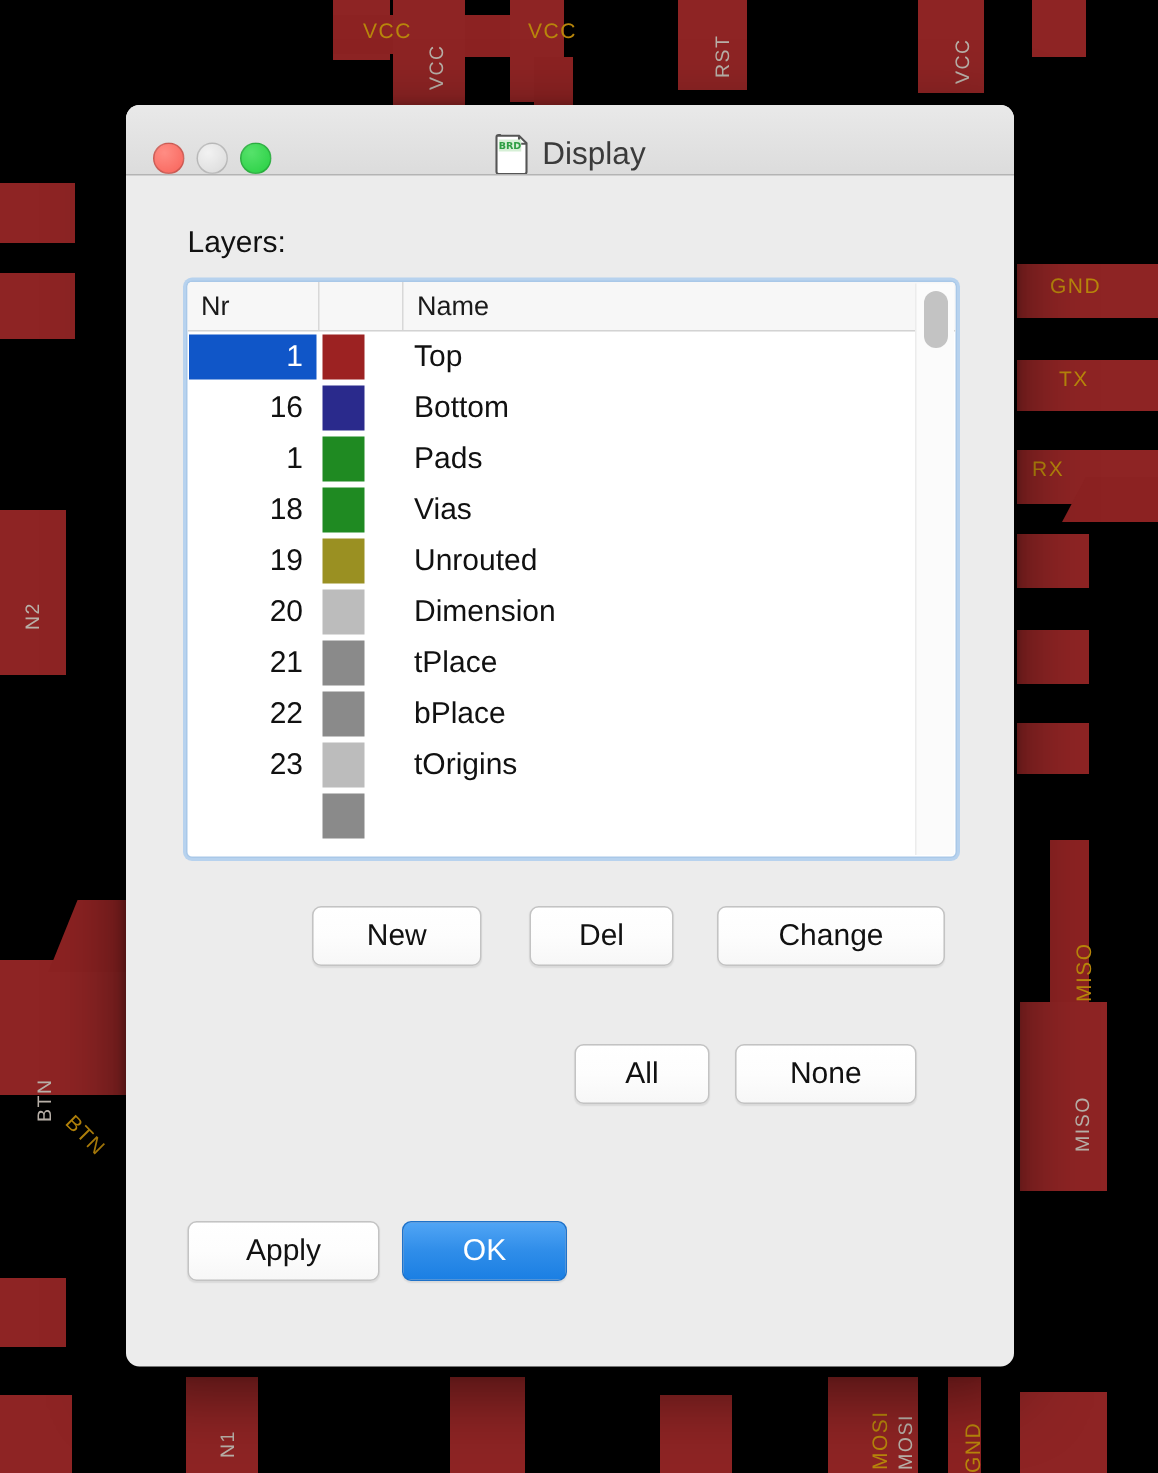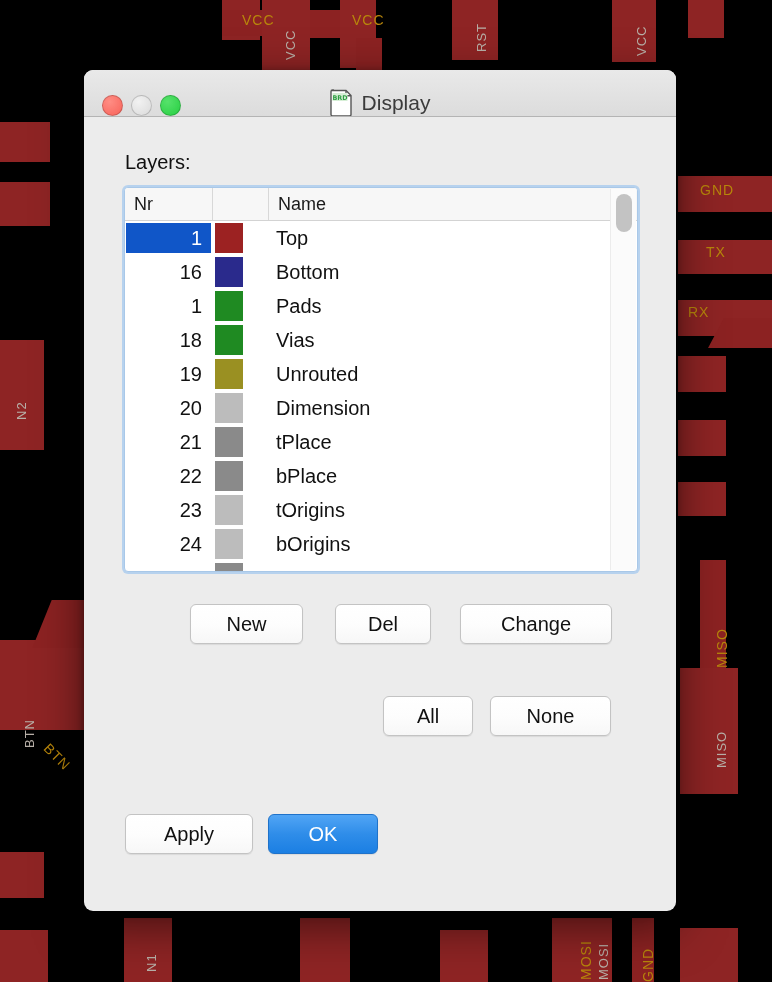--- a/index.html
+++ b/index.html
@@ -235,21 +235,21 @@
   }
   .btn.primary {
     background: linear-gradient(to bottom, #51a5f5 0%, #2f8de9 50%, #1b7fe3 100%);
     border: 1px solid #1f72c9;
     color: #ffffff;
   }
 
   #row-edit {
     display: flex;
     margin-top: 32px;
-    margin-left: 66px;
+    margin-left: 84px;
     gap: 0;
   }
   #btn-new    { width: 113px; }
   #btn-change { width: 152px; margin-left: 29px; }
   #btn-del    { width: 96px;  margin-left: 32px; }
 
   #row-select {
     display: flex;
     margin-top: 52px;
     margin-left: 259px;
@@ -420,27 +420,20 @@
                 <div class="nm">bPlace</div>
               </div>
               <div class="row">
                 <div class="nr">23</div>
                 <div class="sw-wrap">
                   <span class="sw" style="background: rgb(188, 188, 188);"></span>
                 </div>
                 <div class="nm">tOrigins</div>
               </div>
               <div class="row">
-                <div class="nr">24</div>
-                <div class="sw-wrap">
-                  <span class="sw" style="background: rgb(188, 188, 188);"></span>
-                </div>
-                <div class="nm">bOrigins</div>
-              </div>
-              <div class="row">
                 <div class="nr"></div>
                 <div class="sw-wrap">
                   <span class="sw" style="background: rgb(138, 138, 138);"></span>
                 </div>
                 <div class="nm"></div>
               </div>
             </div>
         </div>
 
         <div id="vscroll">

